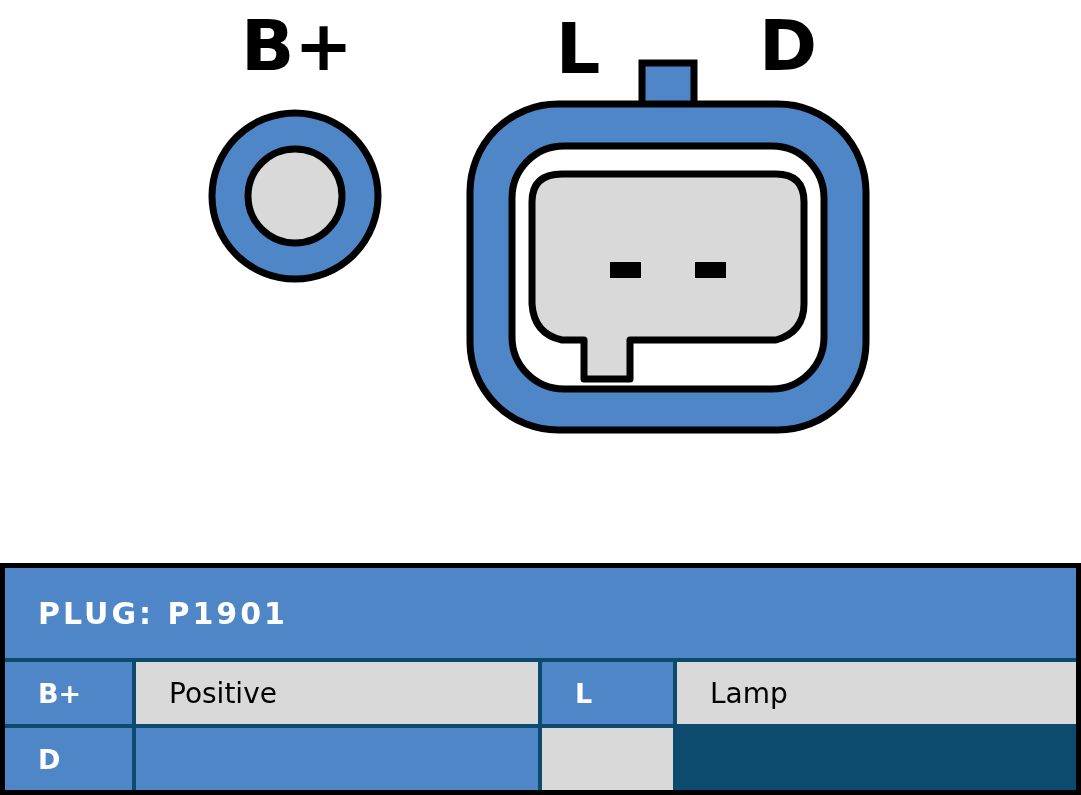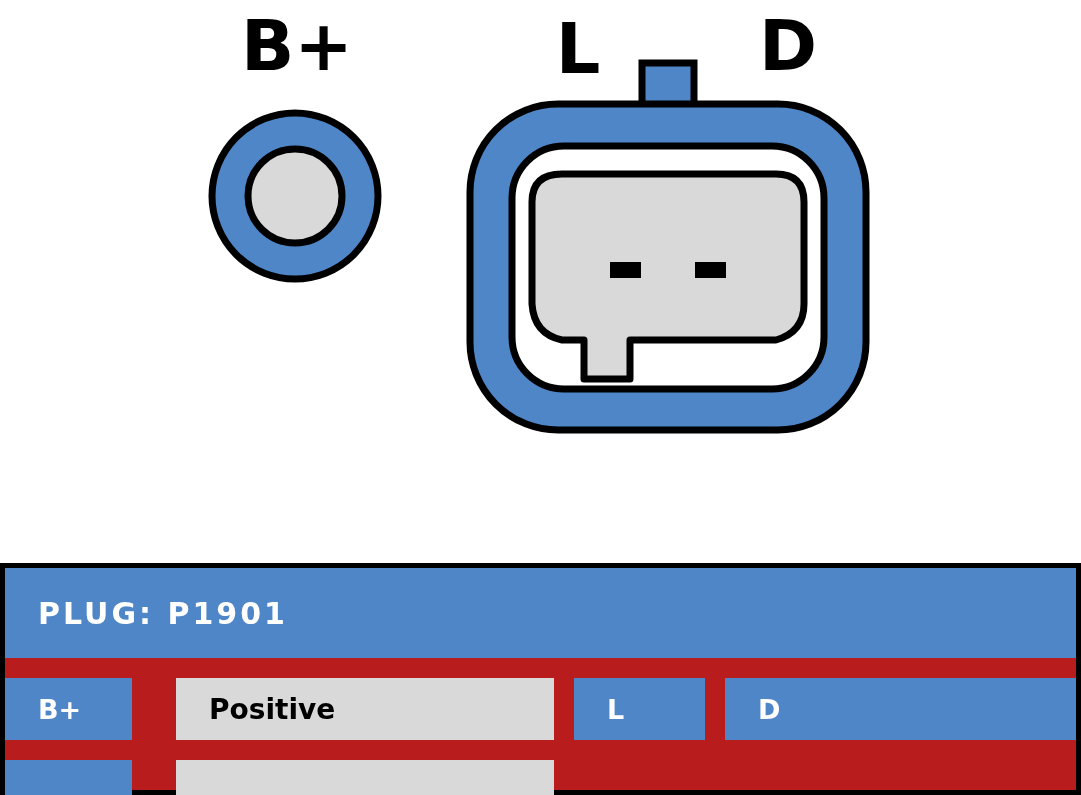--- a/index.html
+++ b/index.html
@@ -27,25 +27,25 @@
     font-family: "DejaVu Sans", "Liberation Sans", sans-serif;
     font-weight: 700;
     font-size: 70px;
     fill: #000000;
   }
   
   .plug-table {
     width: 1071px;
     height: 222px;
     border: 5px solid #000000;
-    background: #b91c1c;
+    background: #0c4a6e;
     display: grid;
     grid-template-columns: 127px 402px 131px 1fr;
     grid-template-rows: 90px 62px 62px;
-    gap: 20px;
+    gap: 4px;
   }
   .cell {
     display: flex;
     align-items: center;
     padding-left: 33px;
     box-sizing: border-box;
     overflow: hidden;
   }
   .cell.header {
     grid-column: 1 / 5;
@@ -57,23 +57,22 @@
   }
   .cell.key {
     background: #4e86c8;
     color: #ffffff;
     font-weight: 700;
     font-size: 27px;
   }
   .cell.desc {
     background: #d9d9d9;
     color: #000000;
-    font-weight: 700;
+    font-weight: 400;
     font-size: 28px;
-    margin-left: 24px;
   }
 </style>
 </head>
 <body>
 
 <div class="page">
 
   <div class="diagram-area">
     <svg width="1081" height="563" viewBox="0 0 1081 563">
 
@@ -113,19 +112,20 @@
       </g>
     </svg>
   </div>
 
   <div class="plug-table">
     <div class="cell header">PLUG: P1901</div>
 
     <div class="cell key">B+</div>
     <div class="cell desc">Positive</div>
     <div class="cell key">L</div>
+    <div class="cell desc">Lamp</div>
 
     <div class="cell key">D</div>
     <div class="cell key"></div>
     <div class="cell desc"></div>
   </div>
 
 </div>
 
 </body></html>

